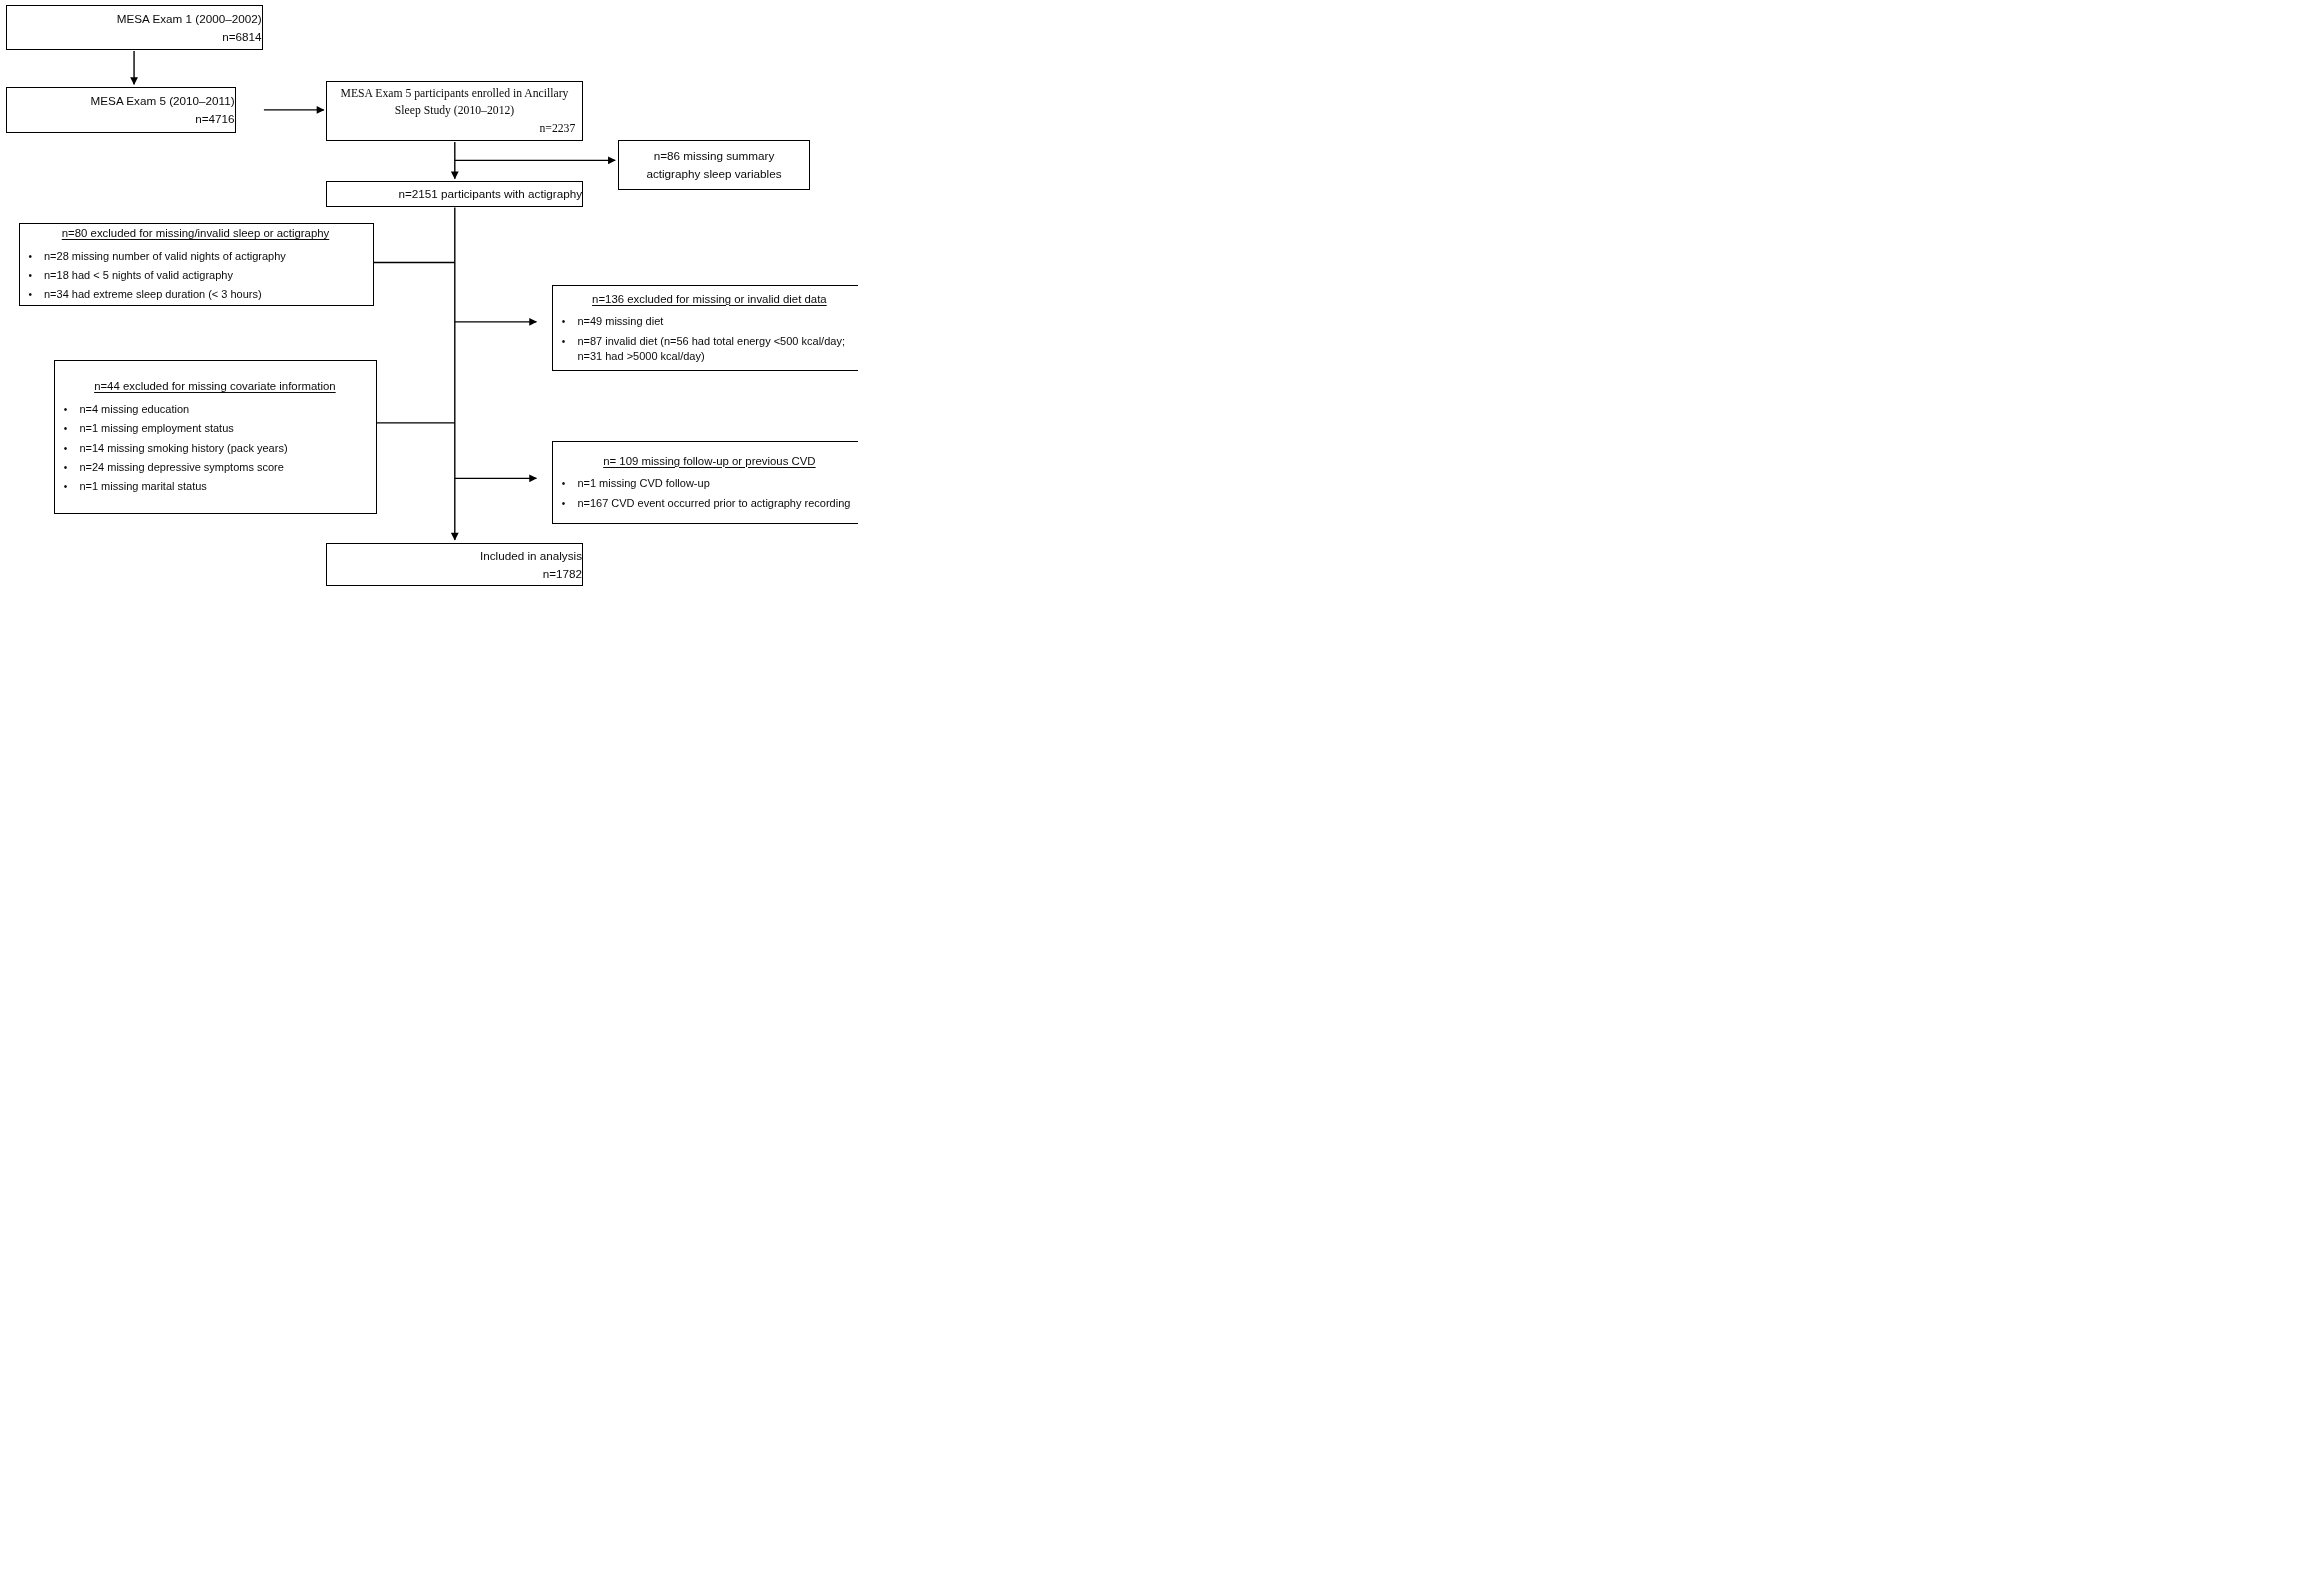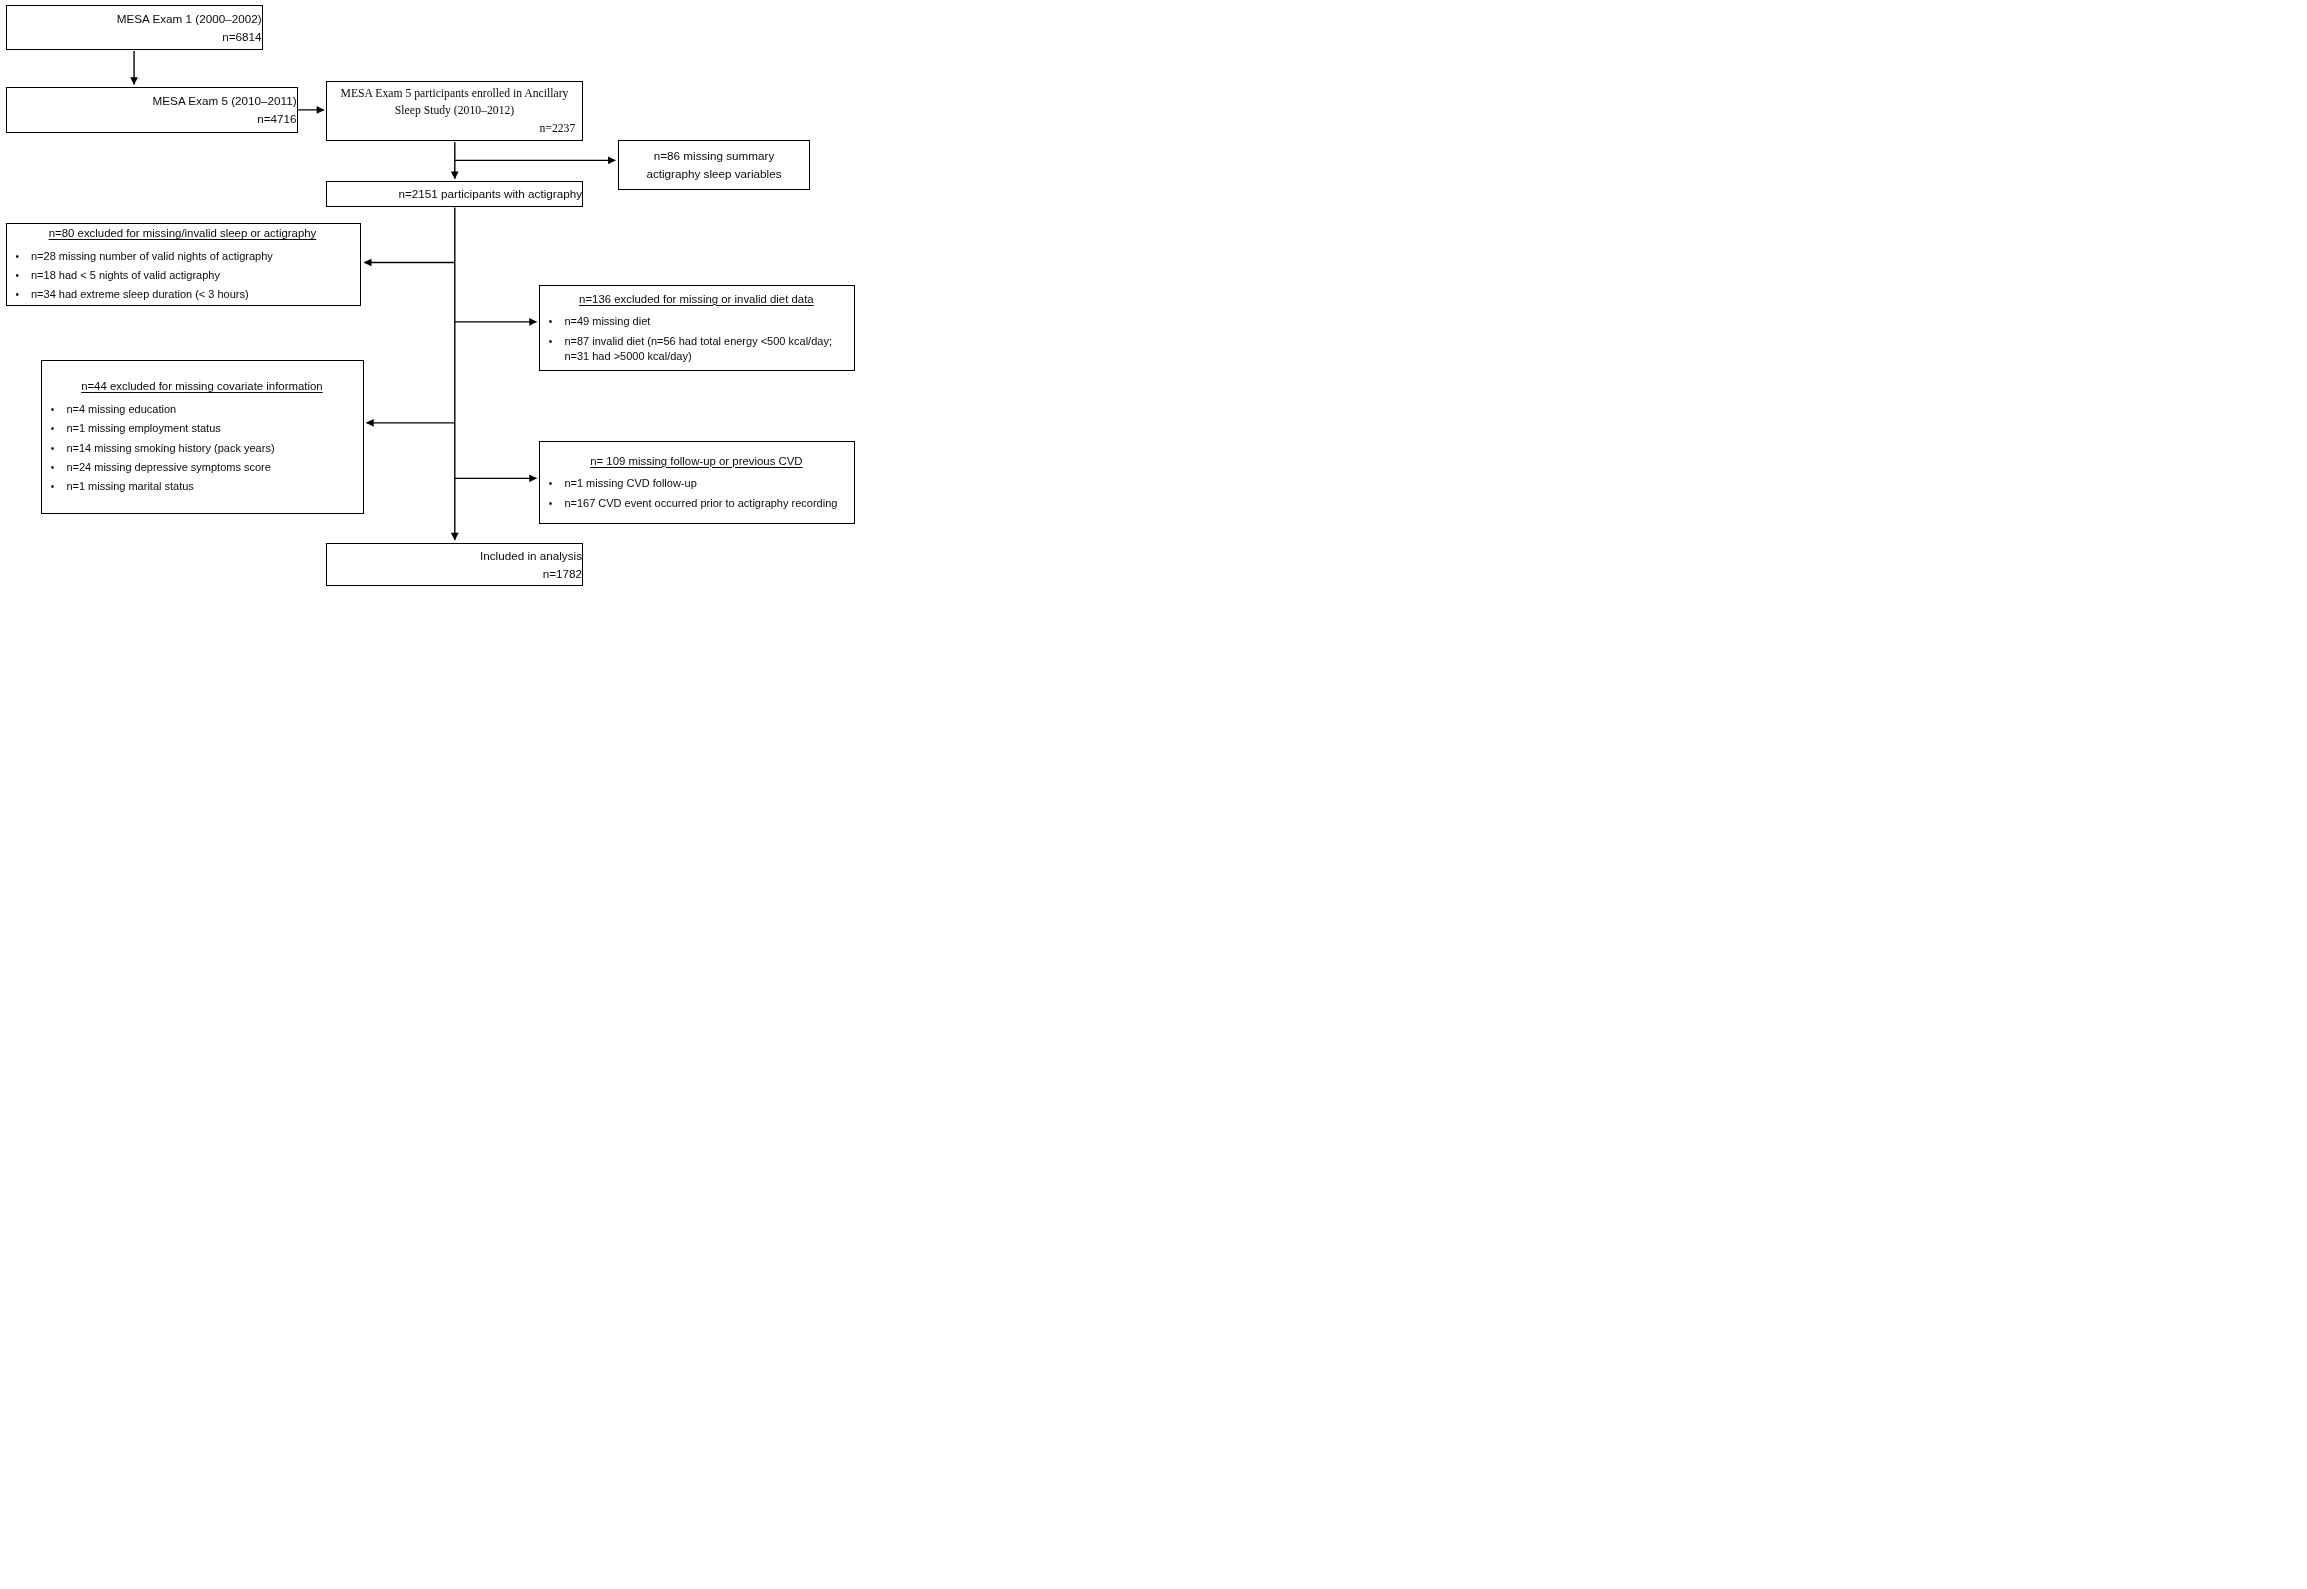--- a/index.html
+++ b/index.html
@@ -16,21 +16,21 @@
     position:absolute;
     background:#ffffff;
     border:1.4px solid #000000;
     box-sizing:border-box;
     display:flex;flex-direction:column;justify-content:center;
   }
   .center-box{align-items:flex-end;text-align:center;}
   .box .line{font-size:11.7px;line-height:1.5;}
   .b3 .line{padding:0 6.7px;font-family:Liberation Serif, serif;}
   .b4 .line{padding:0 15.5px;font-size:11.7px;line-height:1.55;}
-  .excl{padding:3.3px 5.6px 3.3px 4.4px;}
+  .excl{padding:3.3px 5.6px 3.3px 4.4px;margin-left:13px;}
   .excl .heading{
     text-align:center;
     font-size:11.4px;line-height:1.35;
     text-decoration:underline;
     text-decoration-thickness:1.1px;
     text-underline-offset:2.2px;
     margin-bottom:2.2px;
   }
   .excl ul{list-style:none;margin:1.1px 0 0 0;padding:0;}
   .excl li{
@@ -42,21 +42,21 @@
     content:"\2022";
     flex:0 0 20px;
     padding-left:4.4px;
     box-sizing:border-box;
     font-size:10px;
     line-height:1.55;
   }
   .excl li .bt{flex:1 1 auto;padding-right:11px;}
   
   .b1{left:5.6px;top:5px;width:257px;height:45px;}
-  .b2{left:5.6px;top:87px;width:292px;height:46px;}
+  .b2{left:5.6px;top:87px;width:230px;height:46px;}
   .b3{left:326px;top:81px;width:257px;height:60px;}
   .b4{left:618px;top:140px;width:192px;height:50px;}
   .b5{left:326px;top:181px;width:257px;height:25.5px;}
   .b6{left:5.6px;top:223px;width:355px;height:83px;}
   .b7{left:539px;top:285px;width:316px;height:86px;}
   .b8{left:41px;top:360px;width:323px;height:154px;}
   .b9{left:539px;top:441px;width:316px;height:83px;}
   .b10{left:326px;top:543px;width:257px;height:43px;}
 </style>
 </head>

